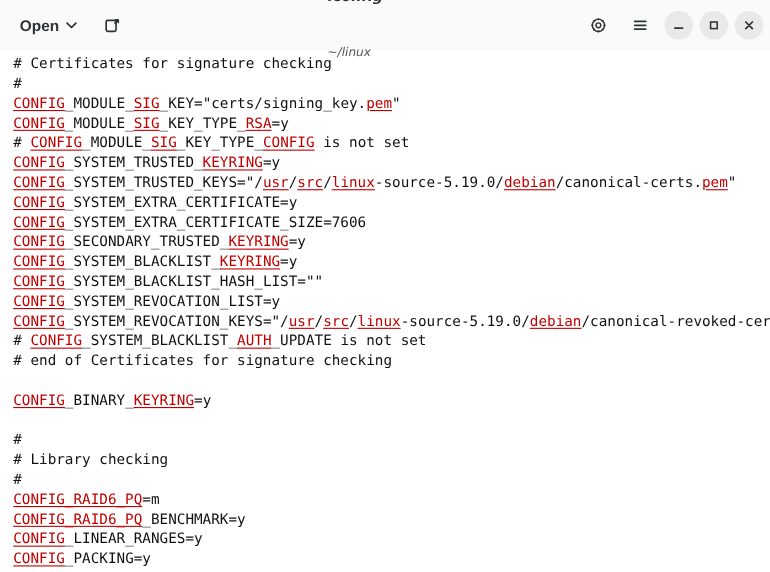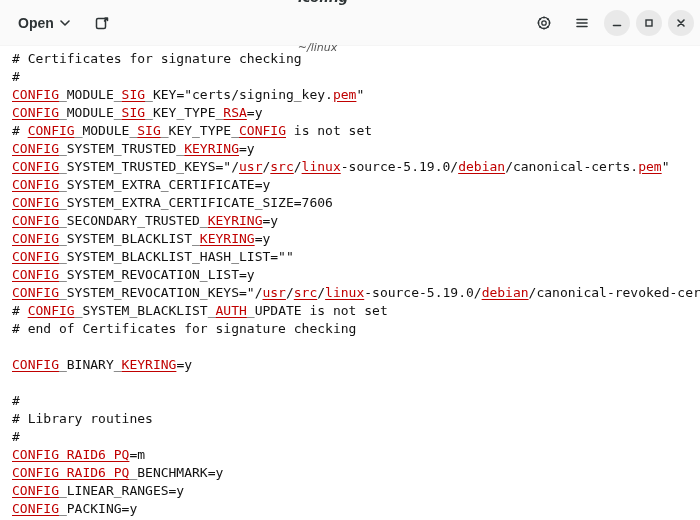--- a/index.html
+++ b/index.html
@@ -157,20 +157,20 @@
 <span class="u">CONFIG</span><span>_SYSTEM_BLACKLIST_</span><span class="u">KEYRING</span><span>=y</span>
 <span class="u">CONFIG</span><span>_SYSTEM_BLACKLIST_HASH_LIST=""</span>
 <span class="u">CONFIG</span><span>_SYSTEM_REVOCATION_LIST=y</span>
 <span class="u">CONFIG</span><span>_SYSTEM_REVOCATION_KEYS="/</span><span class="u">usr</span><span>/</span><span class="u">src</span><span>/</span><span class="u">linux</span><span>-source-5.19.0/</span><span class="u">debian</span><span>/canonical-revoked-certs.</span>
 <span># </span><span class="u">CONFIG</span><span>_SYSTEM_BLACKLIST_</span><span class="u">AUTH</span><span>_UPDATE is not set</span>
 <span># end of Certificates for signature checking</span>
 <span></span>
 <span class="u">CONFIG</span><span>_BINARY_</span><span class="u">KEYRING</span><span>=y</span>
 <span></span>
 <span>#</span>
-<span># Library routines</span>
+<span># Library checking</span>
 <span>#</span>
 <span class="u">CONFIG_RAID6_PQ</span><span>=m</span>
 <span class="u">CONFIG_RAID6_PQ</span><span>_BENCHMARK=y</span>
 <span class="u">CONFIG</span><span>_LINEAR_RANGES=y</span>
 <span class="u">CONFIG</span><span>_PACKING=y</span>
 <span>CONFIG_BITREVERSE=y</span></pre>
 </div>
 
 </body></html>

